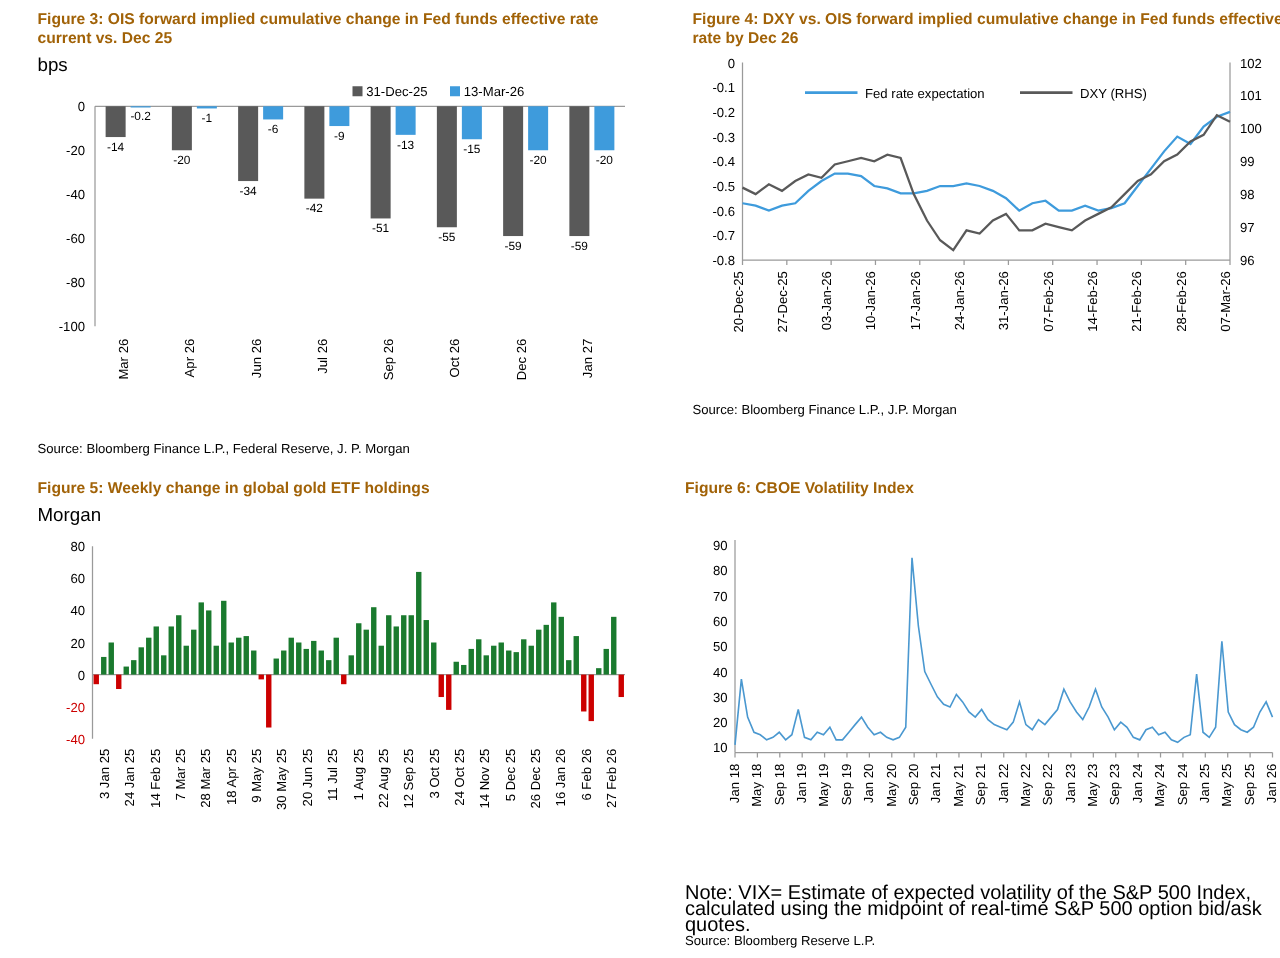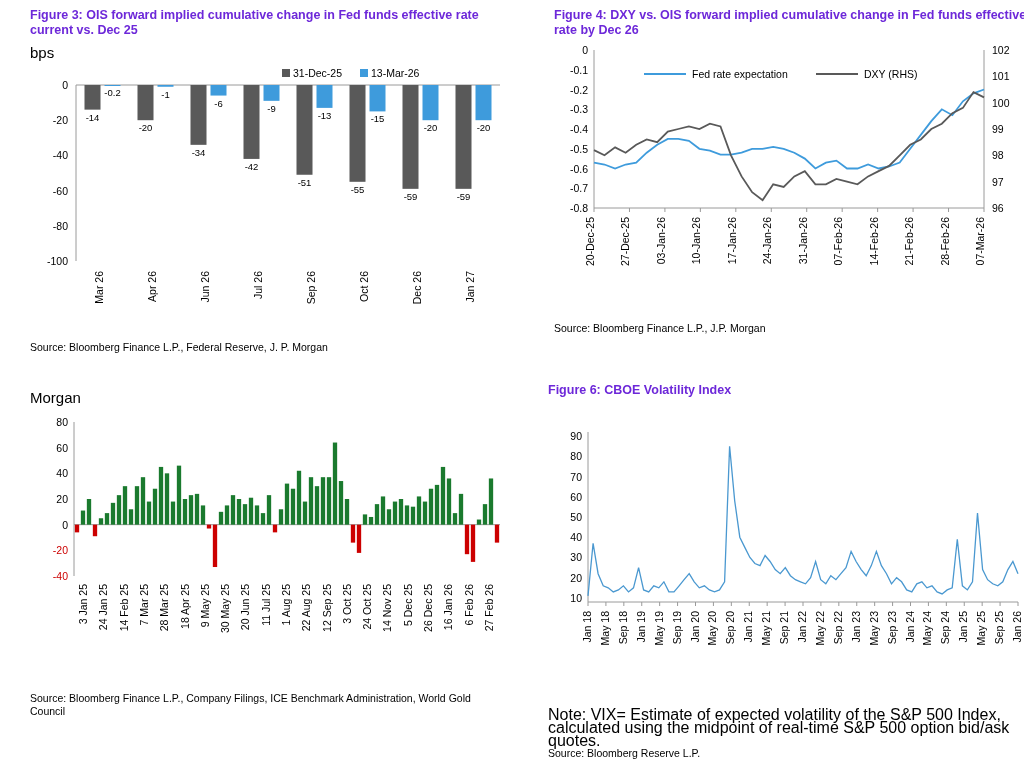--- a/index.html
+++ b/index.html
@@ -6,21 +6,21 @@
   body{
     width:1024px;height:766px;
     background:#ffffff;
     font-family:"Liberation Sans", sans-serif;
     color:#000;
     position:relative;
     overflow:hidden;
   }
   .panel{position:absolute;}
   .fig-title{
-    color:#6d28d9;
+    color:#a16207;
     font-weight:bold;
     font-size:12.5px;
     line-height:15px;
   }
   .axis-unit{font-size:15px;color:#000;margin-top:6px;}
   .source{font-size:10.5px;color:#000;line-height:13px;}
   .note{font-size:16px;color:#000;line-height:13px;}
   svg{display:block;}
   text{font-family:"Liberation Sans", sans-serif;}
   .tick{font-size:10.5px;fill:#000;}
@@ -83,21 +83,21 @@
       <rect x="392.5" y="24" width="16" height="35.2" fill="#3e9bdc"></rect>
       <text x="380.5" y="138.84" class="dlabel" text-anchor="middle">-59</text>
       <text x="400.5" y="70.2" class="dlabel" text-anchor="middle">-20</text>
       <text x="390.5" y="210" class="tick" text-anchor="end" transform="rotate(-90 390.5 210)">Dec 26</text>
       <rect x="425.5" y="24" width="16" height="103.84" fill="#595959"></rect>
       <rect x="445.5" y="24" width="16" height="35.2" fill="#3e9bdc"></rect>
       <text x="433.5" y="138.84" class="dlabel" text-anchor="middle">-59</text>
       <text x="453.5" y="70.2" class="dlabel" text-anchor="middle">-20</text>
       <text x="443.5" y="210" class="tick" text-anchor="end" transform="rotate(-90 443.5 210)">Jan 27</text>
     </svg>
-  <div class="source" style="margin-top:10px;">Source: Bloomberg Finance L.P., Federal Reserve, J. P. Morgan</div>
+  <div class="source" style="margin-top:22px;">Source: Bloomberg Finance L.P., Federal Reserve, J. P. Morgan</div>
 </div>
 
 <div class="panel" style="left:554px;top:8px;width:490px;">
   <div class="fig-title">Figure 4: DXY vs. OIS forward implied cumulative change in Fed funds effective rate by Dec 26</div>
   <svg id="svg-fig4" width="490" height="250">
       <text x="34" y="16" class="tick" text-anchor="end">0</text>
       <text x="34" y="35.75" class="tick" text-anchor="end">-0.1</text>
       <text x="34" y="55.5" class="tick" text-anchor="end">-0.2</text>
       <text x="34" y="75.25" class="tick" text-anchor="end">-0.3</text>
       <text x="34" y="95" class="tick" text-anchor="end">-0.4</text>
@@ -145,20 +145,21 @@
       <text x="359.09090909090907" y="179" class="tick" text-anchor="end" transform="rotate(-90 359.09090909090907 179)">21-Feb-26</text>
       <line x1="394.54545454545456" y1="170" x2="394.54545454545456" y2="174" stroke="#9a9a9a"></line>
       <text x="394.54545454545456" y="179" class="tick" text-anchor="end" transform="rotate(-90 394.54545454545456 179)">28-Feb-26</text>
       <line x1="430" y1="170" x2="430" y2="174" stroke="#9a9a9a"></line>
       <text x="430" y="179" class="tick" text-anchor="end" transform="rotate(-90 430 179)">07-Mar-26</text>
     </svg>
   <div class="source" style="margin-top:34px;">Source: Bloomberg Finance L.P., J.P. Morgan</div>
 </div>
 
 <div class="panel" style="left:30px;top:383px;width:480px;">
+  <div class="fig-title">Figure 5: Weekly change in global gold ETF holdings</div>
   <div class="axis-unit">Morgan</div>
   <svg id="svg-fig5" width="480" height="270">
       <text x="38" y="20" class="tick" text-anchor="end">80</text>
       <text x="38" y="45.66666666666667" class="tick" text-anchor="end">60</text>
       <text x="38" y="71.33333333333334" class="tick" text-anchor="end">40</text>
       <text x="38" y="97" class="tick" text-anchor="end">20</text>
       <text x="38" y="122.66666666666667" class="tick" text-anchor="end">0</text>
       <text x="38" y="148.33333333333334" class="tickred" text-anchor="end">-20</text>
       <text x="38" y="174" class="tickred" text-anchor="end">-40</text>
       <line x1="44" y1="16" x2="44" y2="170" stroke="#9a9a9a"></line>
@@ -249,21 +250,20 @@
       <text x="300.57142857142856" y="178" class="tick" text-anchor="end" transform="rotate(-90 300.57142857142856 178)">12 Sep 25</text>
       <text x="320.85714285714283" y="178" class="tick" text-anchor="end" transform="rotate(-90 320.85714285714283 178)">3 Oct 25</text>
       <text x="341.14285714285717" y="178" class="tick" text-anchor="end" transform="rotate(-90 341.14285714285717 178)">24 Oct 25</text>
       <text x="361.42857142857144" y="178" class="tick" text-anchor="end" transform="rotate(-90 361.42857142857144 178)">14 Nov 25</text>
       <text x="381.7142857142857" y="178" class="tick" text-anchor="end" transform="rotate(-90 381.7142857142857 178)">5 Dec 25</text>
       <text x="402" y="178" class="tick" text-anchor="end" transform="rotate(-90 402 178)">26 Dec 25</text>
       <text x="422.2857142857143" y="178" class="tick" text-anchor="end" transform="rotate(-90 422.2857142857143 178)">16 Jan 26</text>
       <text x="442.57142857142856" y="178" class="tick" text-anchor="end" transform="rotate(-90 442.57142857142856 178)">6 Feb 26</text>
       <text x="462.85714285714283" y="178" class="tick" text-anchor="end" transform="rotate(-90 462.85714285714283 178)">27 Feb 26</text>
     </svg>
-  <div class="source" style="margin-top:16px;width:460px;">Source: Bloomberg Finance L.P., Company Filings, ICE Benchmark Administration, World Gold Council</div>
 </div>
 
 <div class="panel" style="left:548px;top:383px;width:490px;">
   <div class="fig-title">Figure 6: CBOE Volatility Index</div>
   <svg id="svg-fig6" width="490" height="280" style="margin-top:22px;">
       <text x="34" y="20.047619047619047" class="tick" text-anchor="end">90</text>
       <text x="34" y="40.285714285714285" class="tick" text-anchor="end">80</text>
       <text x="34" y="60.523809523809526" class="tick" text-anchor="end">70</text>
       <text x="34" y="80.76190476190476" class="tick" text-anchor="end">60</text>
       <text x="34" y="101" class="tick" text-anchor="end">50</text>

